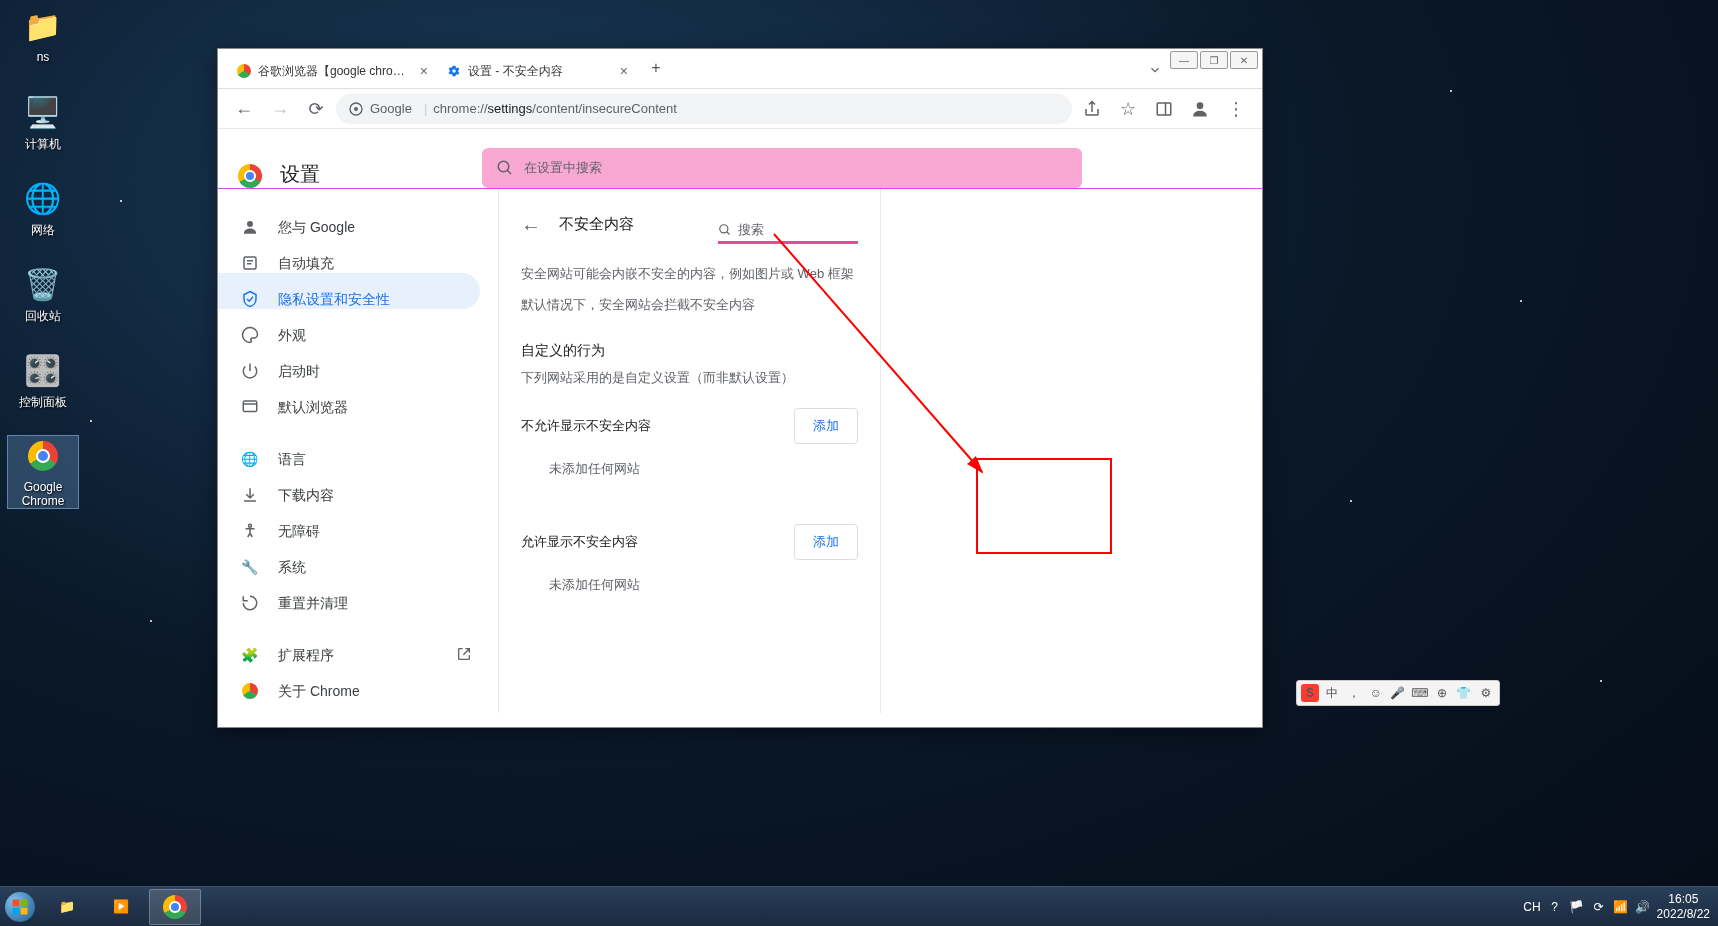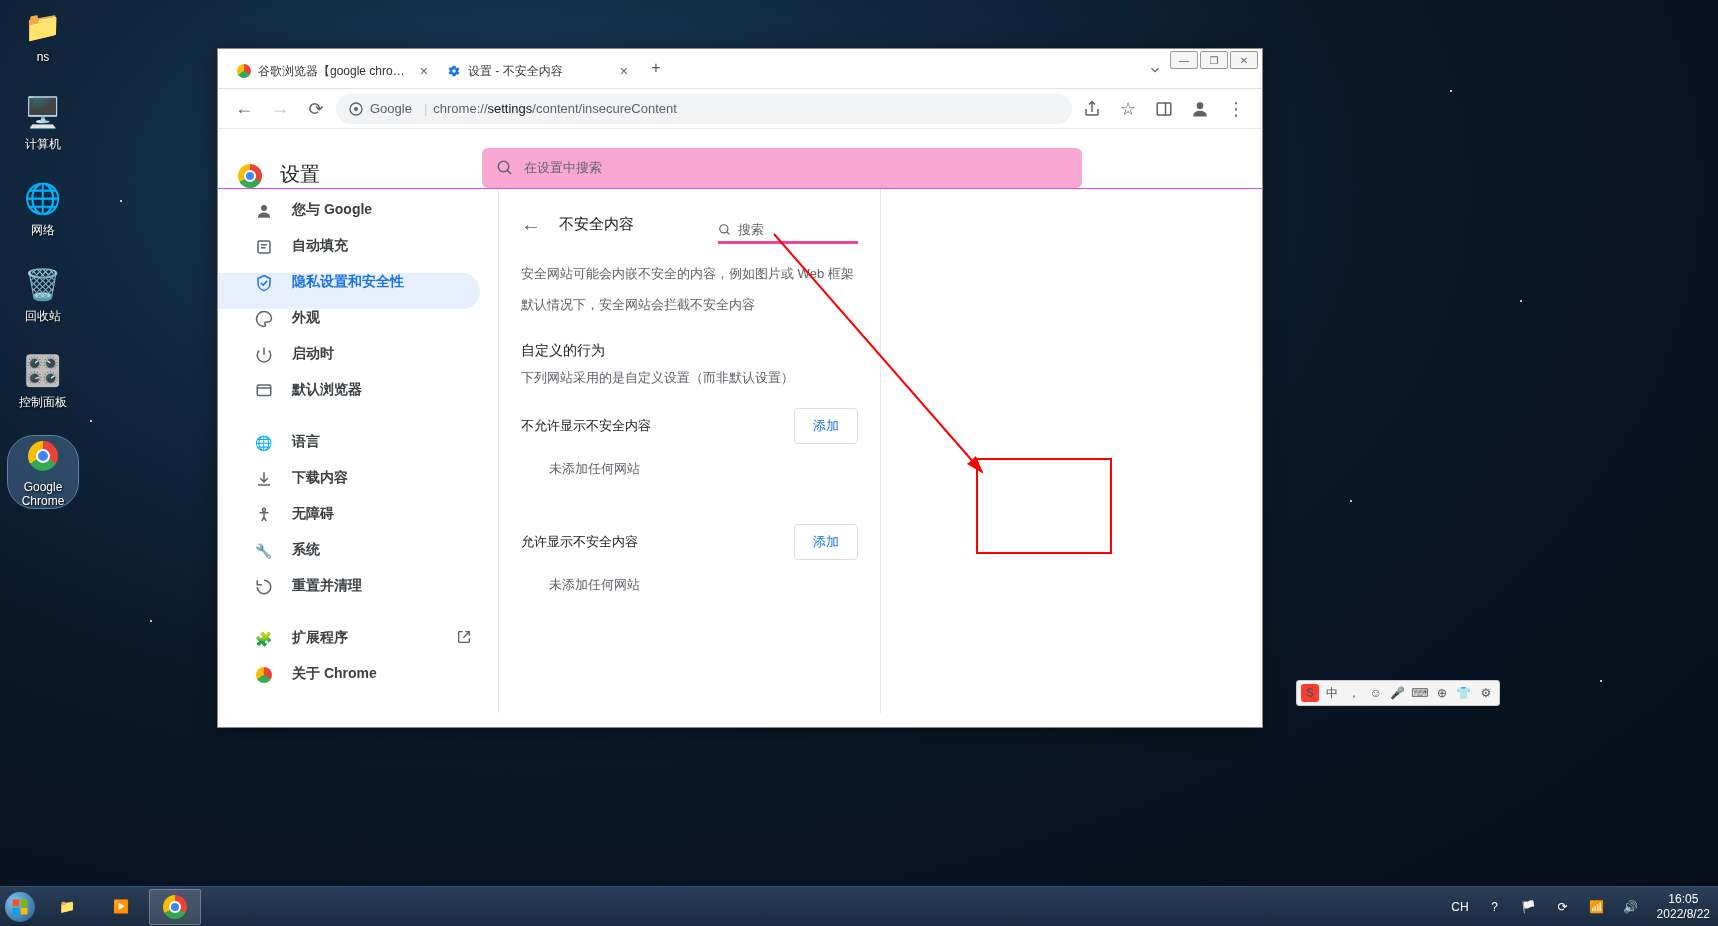--- a/index.html
+++ b/index.html
@@ -9,21 +9,21 @@
   background: radial-gradient(ellipse at 30% 20%, #1a3a5a 0%, #0a1828 50%, #050d18 100%);
   position: relative; overflow: hidden; font-size: 13px;
 }
 
 .star { position: absolute; width: 2px; height: 2px; background: #fff; border-radius: 50%; }
 
 
 .desk-icon { position: absolute; width: 70px; text-align: center; color: #fff; font-size: 12px; cursor: pointer; }
 .desk-icon .ic { width: 40px; height: 40px; margin: 0 auto 4px; display:flex; align-items:center; justify-content:center; font-size:30px; }
 .desk-icon .lbl { text-shadow: 1px 1px 2px #000; }
-.desk-icon.selected { background: rgba(120,170,220,0.3); outline:1px solid rgba(150,200,255,0.6);border-radius:26px; }
+.desk-icon.selected { background: rgba(120,170,220,0.3); outline:1px solid rgba(150,200,255,0.6); }
 
 
 .chrome-window {
   position: absolute; left: 217px; top: 48px; width: 1046px; height: 680px;
   background: #fff; border: 1px solid #888; box-shadow: 0 4px 20px rgba(0,0,0,0.4);
 }
 .win-titlebar { height: 40px; background: #fff; border-bottom: 1px solid #e0e0e0; display:flex; align-items:flex-end; position:relative; }
 .tabs { display:flex; height: 34px; padding-left: 8px; gap:0; }
 .tab { display:flex; align-items:center; height:34px; padding:0 8px 0 10px; border-radius:8px 8px 0 0; font-size:12px; position:relative; min-width:200px; max-width:210px; cursor:pointer; }
 .tab.inactive { background:#fff; }
@@ -42,21 +42,21 @@
 .addr .path-bold { color:#202124; font-weight:500; }
 .s-header { height:60px; display:flex; align-items:flex-end; padding:0 20px; border-bottom:1px solid #d946ef; }
 .s-logo { width:24px; height:24px; border-radius:50%; background: conic-gradient(#ea4335 0 120deg, #34a853 120deg 240deg, #fbbc05 240deg 360deg); position:relative; margin-right:18px; }
 .s-logo::after { content:''; position:absolute; inset:6px; background:#4285f4; border-radius:50%; border:2px solid #fff; }
 .s-title { font-size:20px; color:#202124; }
 .s-search { flex:1; max-width:600px; margin-left:auto; margin-right:160px; height:40px; background:#f9a8d4; border-radius:6px; display:flex; align-items:center; padding:0 14px; color:#5f6368; }
 .s-search svg { margin-right:10px; }
 
 .s-cols { display:flex; height:calc(100% - 60px); }
 .s-sidebar { width:280px; padding:12px 0; overflow-y:auto; }
-.s-item { height:36px; display:flex; align-items:flex-start; padding:0 8px 0 36px; color:#3c4043; font-size:14px; cursor:pointer; border-radius:0 18px 18px 0; margin-right:18px;font-weight:bold; }
+.s-item { height:36px; display:flex; align-items:flex-end; padding:0 8px 0 22px; color:#3c4043; font-size:14px; cursor:pointer; border-radius:0 18px 18px 0; margin-right:18px; }
 .s-item.active { background:#e8f0fe; color:#1a73e8; }
 .s-item .si-ic { width:20px; height:20px; margin-right:18px; display:flex; align-items:center; justify-content:center; color:#5f6368; }
 .s-item.active .si-ic { color:#1a73e8; }
 .s-item .ext { margin-left:auto; color:#5f6368; }
 .s-sep { height:16px; }
 
 .s-main { flex:1; border-left:1px solid #e8e8e8; border-right:1px solid #e8e8e8; padding:0; overflow-y:auto; width:596px; max-width:596px; }
 .s-spacer { flex:1; }
 .page-head { display:flex; align-items:center; padding:16px 22px 12px; }
 .page-head .back { font-size:20px; color:#5f6368; margin-right:18px; cursor:pointer; }
@@ -79,21 +79,21 @@
 .ime-bar { position:absolute; right:218px; bottom:220px; background:#f4f4f4; border:1px solid #ccc; height:26px; display:flex; align-items:center; padding:0 4px; gap:4px; border-radius:3px; }
 .ime-bar .im { width:18px; height:18px; display:flex; align-items:center; justify-content:center; font-size:12px; color:#555; }
 .ime-s { background:#ff3b30; color:#fff; border-radius:3px; font-weight:bold; }
 
 
 .taskbar { position:absolute; left:0; right:0; bottom:0; height:40px; background:linear-gradient(#2a3f5a,#1a2a3f); border-top:1px solid #3a5070; display:flex; align-items:center; }
 .start-orb { width:40px; height:40px; display:flex; align-items:center; justify-content:center; cursor:pointer; }
 .start-orb .orb { width:30px; height:30px; border-radius:50%; background:radial-gradient(circle at 30% 30%, #7ec0ee, #1e5a8e); display:flex; align-items:center; justify-content:center; }
 .tb-item { width:52px; height:36px; margin:0 1px; display:flex; align-items:center; justify-content:center; cursor:pointer; border-radius:2px; }
 .tb-item.running { background:rgba(255,255,255,0.15); border:1px solid rgba(255,255,255,0.25); }
-.tray { margin-left:auto; display:flex; align-items:center; height:100%; padding:0 8px; color:#fff; font-size:12px; gap:18px; }
+.tray { margin-left:auto; display:flex; align-items:center; height:100%; padding:0 8px; color:#fff; font-size:12px; gap:6px; }
 .tray .clock { text-align:center; line-height:1.2; font-size:12px; }
 .tray .ti { width:16px; height:16px; display:flex; align-items:center; justify-content:center; }
 </style>
 </head>
 <body>
 
 <div class="star" style="left:120px;top:200px"></div>
 <div class="star" style="left:1450px;top:90px"></div>
 <div class="star" style="left:1520px;top:300px"></div>
 <div class="star" style="left:1350px;top:500px"></div>

